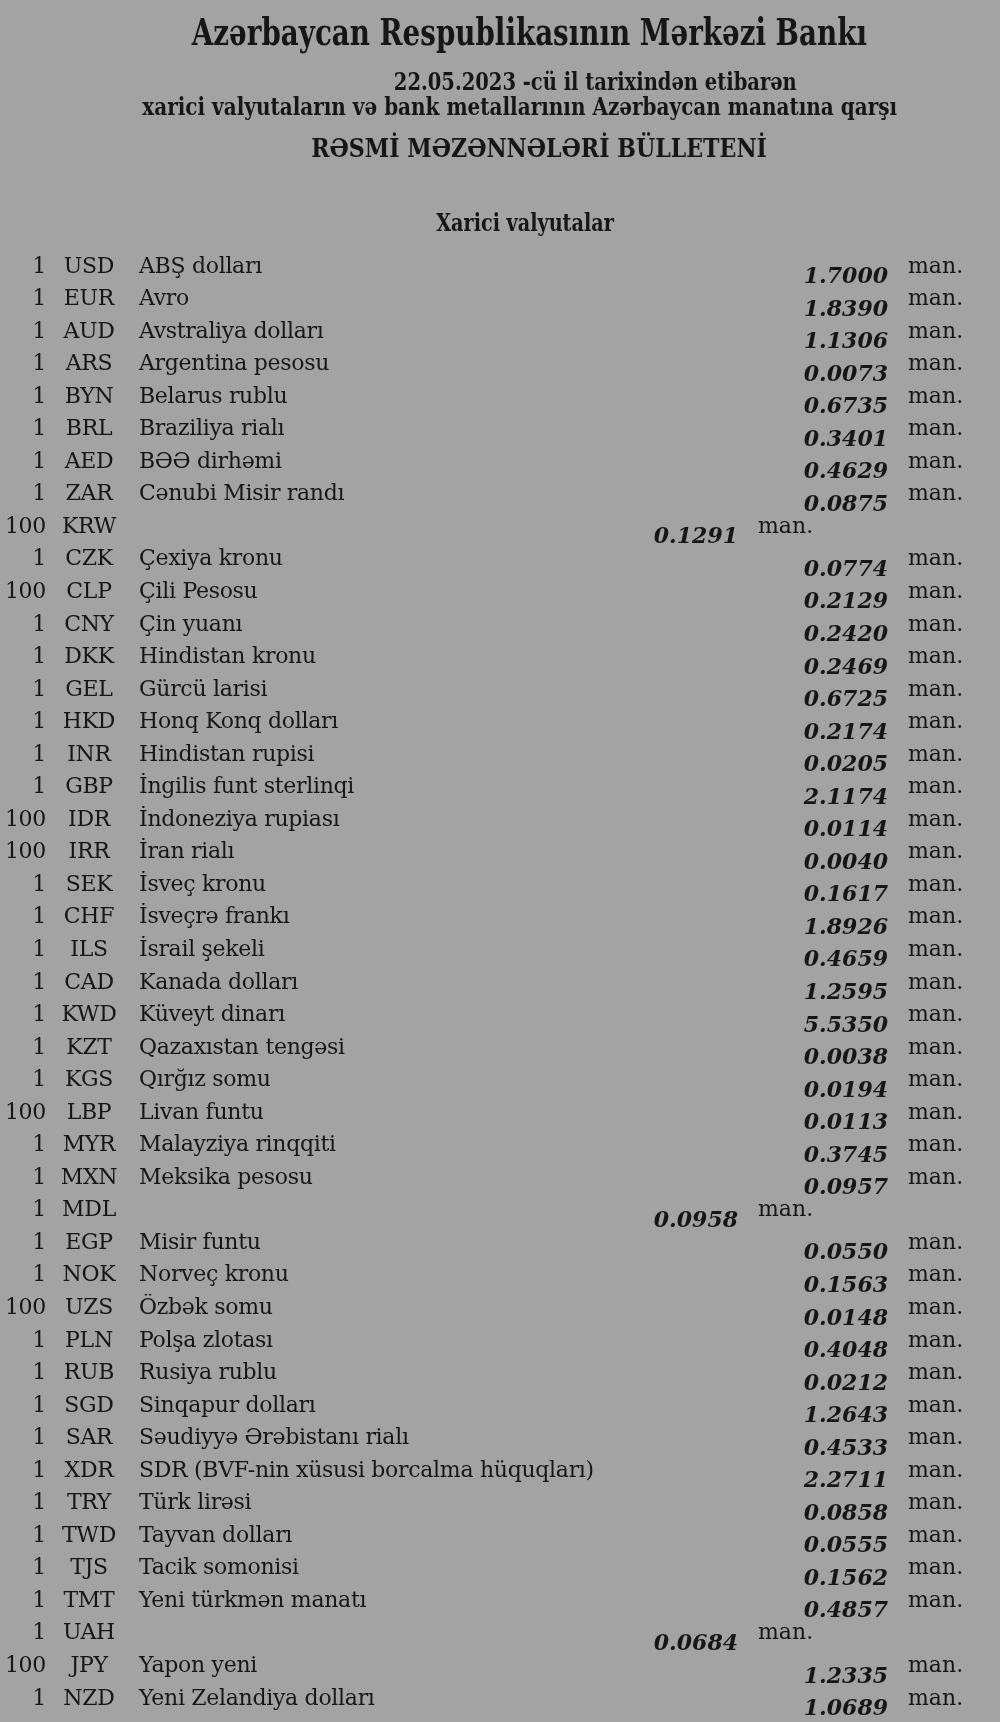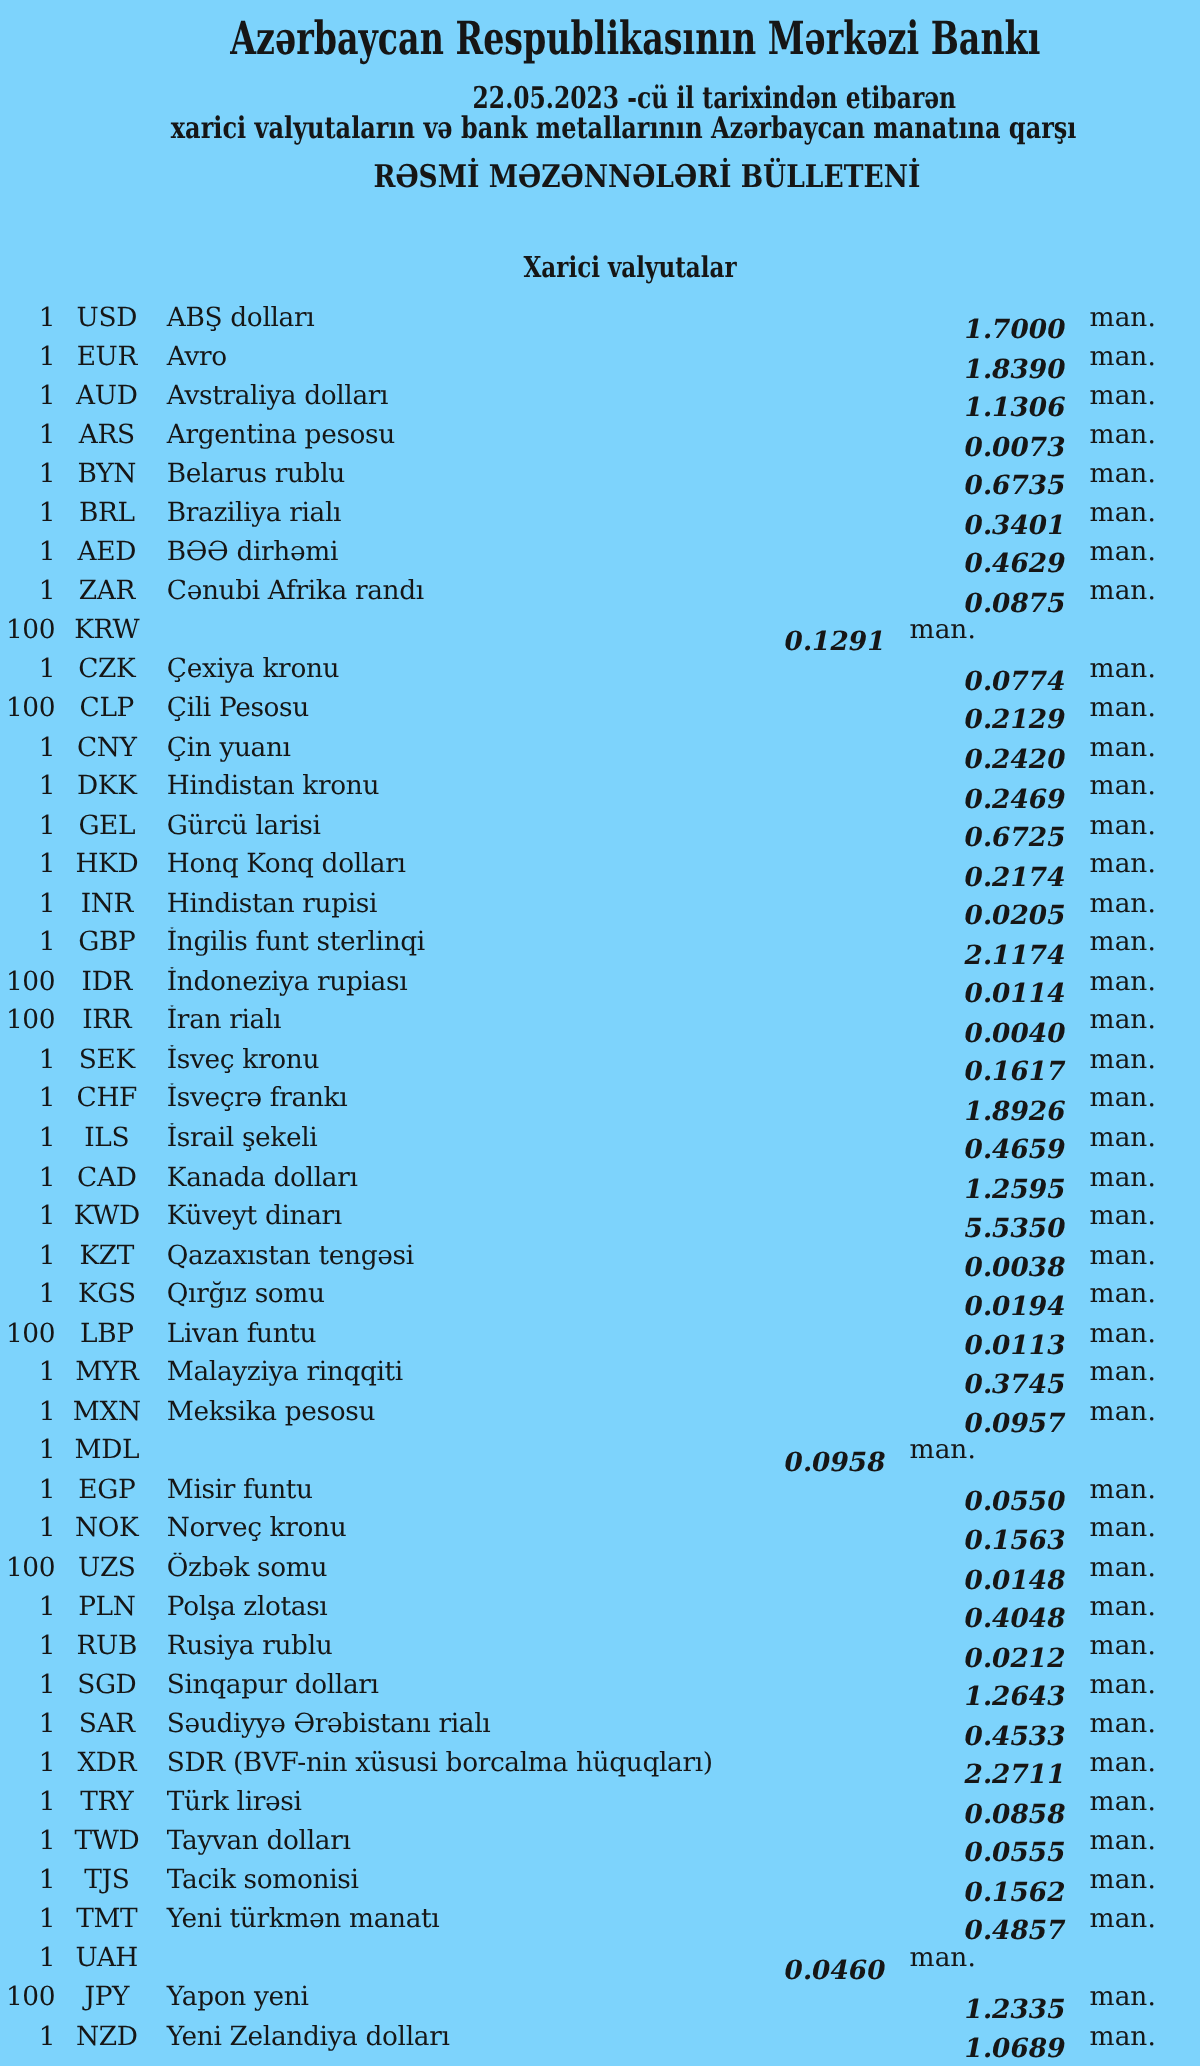--- a/index.html
+++ b/index.html
@@ -4,21 +4,21 @@
 <style>
   html, body {
     margin: 0;
     padding: 0;
     background: #ffffff;
   }
   .page {
     position: relative;
     width: 1000px;
     height: 1722px;
-    background: #7dd3fc;
+    background: #a3a3a3;
     color: #161616;
     font-family: "DejaVu Serif", serif;
     overflow: hidden;
   }
   
   .hline {
     position: absolute;
     left: 0;
     width: 100%;
     display: flex;
@@ -141,21 +141,21 @@
       <div class="row">
         <span class="qty">1</span>
         <span class="code">AED</span>
         <span class="name">BƏƏ dirhəmi</span>
         <span class="rate">0.4629</span>
         <span class="unit">man.</span>
       </div>
       <div class="row">
         <span class="qty">1</span>
         <span class="code">ZAR</span>
-        <span class="name">Cənubi Afrika randı</span>
+        <span class="name">Cənubi Misir randı</span>
         <span class="rate">0.0875</span>
         <span class="unit">man.</span>
       </div>
       <div class="row">
         <span class="qty">100</span>
         <span class="code">KRW</span>
         <span class="rate">0.1291</span>
         <span class="unit">man.</span>
       </div>
       <div class="row">
@@ -384,21 +384,21 @@
       <div class="row">
         <span class="qty">1</span>
         <span class="code">TMT</span>
         <span class="name">Yeni türkmən manatı</span>
         <span class="rate">0.4857</span>
         <span class="unit">man.</span>
       </div>
       <div class="row">
         <span class="qty">1</span>
         <span class="code">UAH</span>
-        <span class="rate">0.0460</span>
+        <span class="rate">0.0684</span>
         <span class="unit">man.</span>
       </div>
       <div class="row">
         <span class="qty">100</span>
         <span class="code">JPY</span>
         <span class="name">Yapon yeni</span>
         <span class="rate">1.2335</span>
         <span class="unit">man.</span>
       </div>
       <div class="row">

